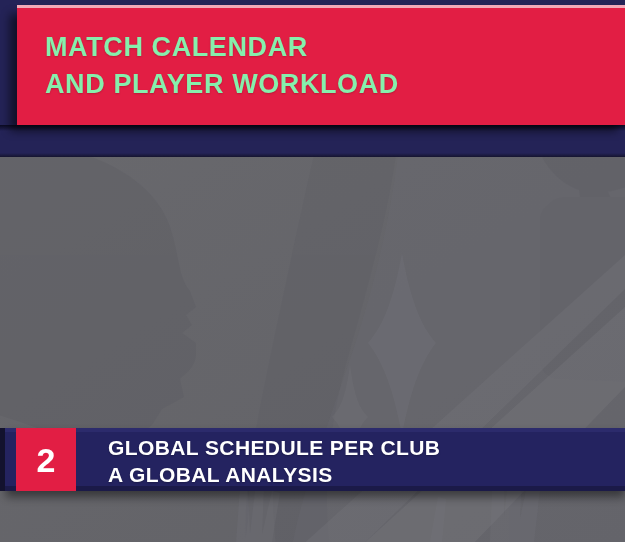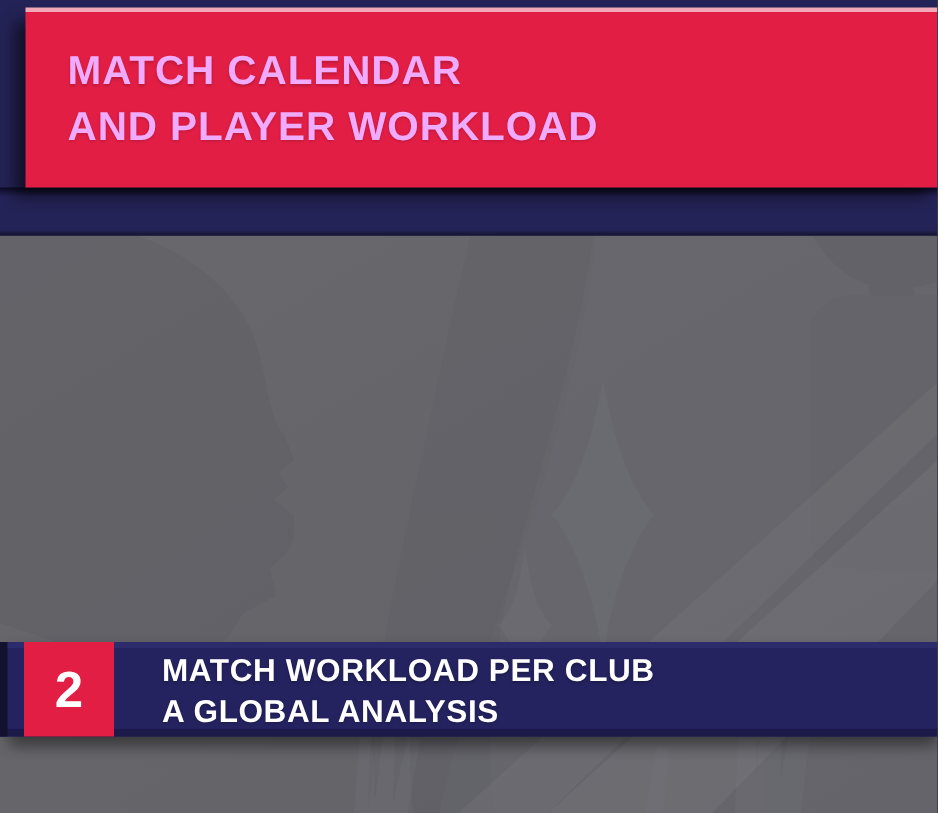--- a/index.html
+++ b/index.html
@@ -97,21 +97,21 @@
     left: 17px;
     top: 5px;
     width: 608px;
     height: 3px;
     background: #f1a9b8;
   }
   .header-title {
     position: absolute;
     left: 45px;
     top: 29px;
-    color: #f0abfc;
+    color: #86efac;
     font-size: 27px;
     font-weight: bold;
     line-height: 37px;
     letter-spacing: 0.6px;
     white-space: pre-line;
     text-shadow: 0 1px 2px rgba(0,0,0,0.18);
   }
 
   
   .section-banner {
@@ -270,17 +270,17 @@
 AND PLAYER WORKLOAD</div>
   </div>
 
   <div class="section-banner">
     <div class="banner-shadow"></div>
     <div class="banner-bar"></div>
     <div class="banner-edge"></div>
     <div class="banner-number-box">
       <span class="banner-number">2</span>
     </div>
-    <div class="banner-text">MATCH WORKLOAD PER CLUB
+    <div class="banner-text">GLOBAL SCHEDULE PER CLUB
 A GLOBAL ANALYSIS</div>
   </div>
 
 </div>
 
 </body></html>

